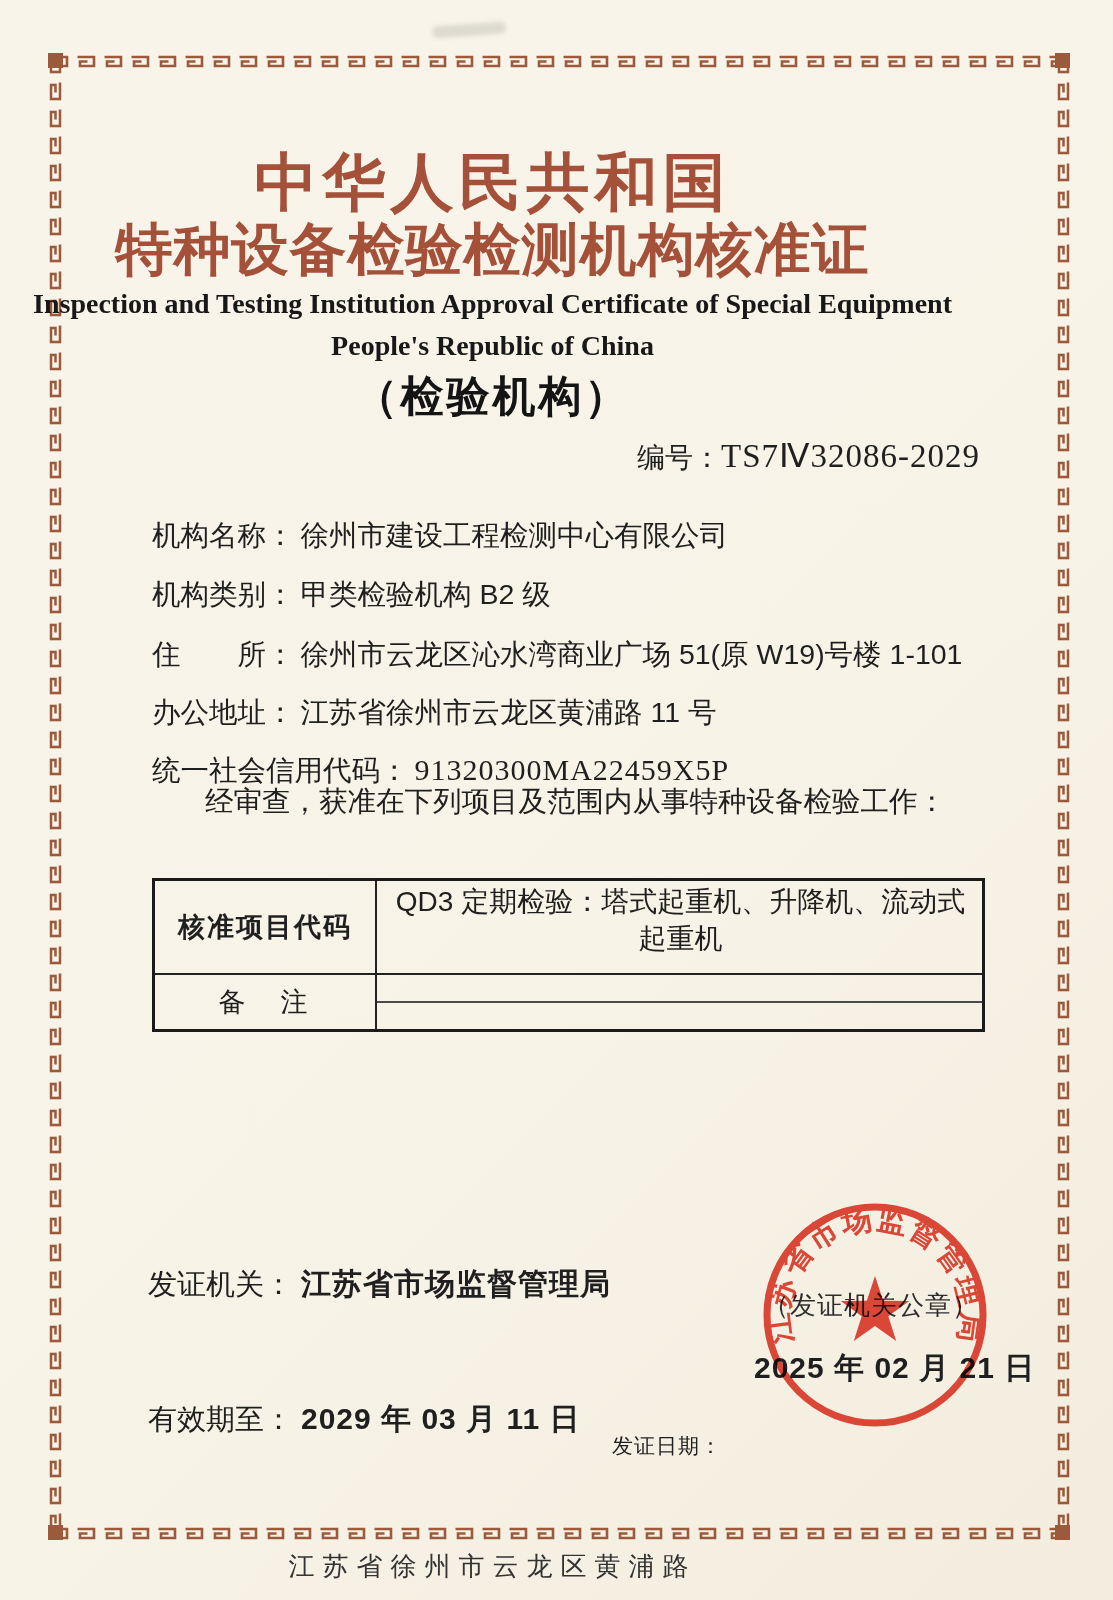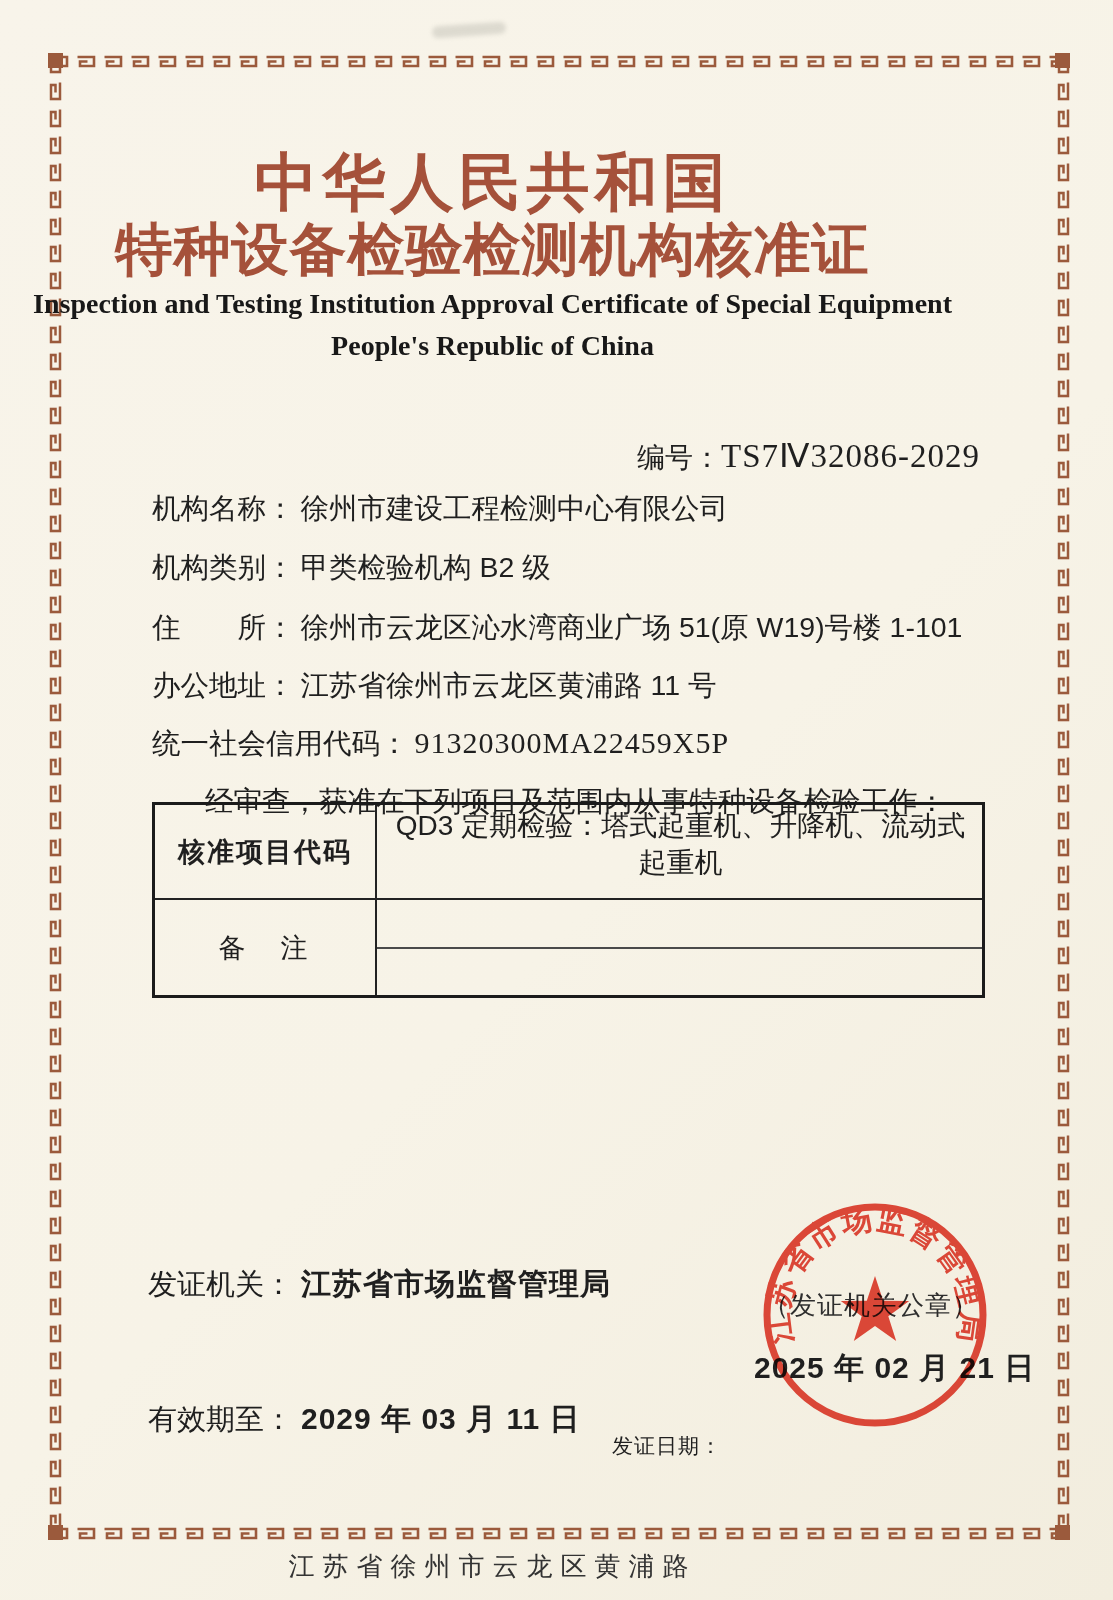--- a/index.html
+++ b/index.html
@@ -17,27 +17,27 @@
   
   .t1{top:140px;font-size:63px;font-weight:700;letter-spacing:5px;color:#a5513a;}
   .t2{top:212px;font-size:57px;font-weight:700;letter-spacing:1px;color:#a5513a;}
   .en{font-family:"Liberation Serif",serif;font-weight:700;color:#181818;}
   .en1{top:288px;font-size:28px;}
   .en2{top:330px;font-size:28px;}
   .sub{top:368px;font-size:43px;font-weight:700;letter-spacing:3px;color:#141414;}
   .certno{top:436px;right:133px;font-size:28px;}
   .certno .code{font-family:"Liberation Serif",serif;font-size:33px;letter-spacing:1px;}
   
-  .fl{left:152px;font-size:28.5px;white-space:nowrap;}
+  .fl{left:152px;font-size:28.5px;white-space:nowrap;margin-top:27px;}
   .fl .val{margin-left:6px;}
   .fl .code{font-family:"Liberation Serif",serif;font-size:30px;letter-spacing:1px;}
   .intro{left:205px;top:783px;font-size:28.5px;white-space:nowrap;}
   
   .cert-table{
-    left:152px;top:802px;width:833px;height:196px;box-sizing:border-box;
+    left:152px;top:878px;width:833px;height:154px;box-sizing:border-box;
     border:3px solid #1b1b1b;display:grid;
     grid-template-columns:222px 1fr;grid-template-rows:1fr 1fr;
     background:transparent;
   }
   .cell{box-sizing:border-box;}
   .th{display:flex;align-items:center;justify-content:center;
       font-size:27px;border-right:2px solid #222;}
   .r1c1{border-bottom:2px solid #222;font-weight:700;letter-spacing:2px;}
   .r1c2{border-bottom:2px solid #222;font-size:28px;line-height:37px;padding:2px 8px 16px 10px;text-align:center;}
   .r2c1{letter-spacing:4px;font-size:27px;}
@@ -81,20 +81,21 @@
     <rect x="0" y="1472" width="15" height="15" fill="#9b5a3c"></rect>
     <rect x="1007" y="1472" width="15" height="15" fill="#9b5a3c"></rect>
   </svg>
 
   <div class="abs smudge"></div>
 
   <div class="abs ctr t1">中华人民共和国</div>
   <div class="abs ctr t2">特种设备检验检测机构核准证</div>
   <div class="abs ctr en en1">Inspection and Testing Institution Approval Certificate of Special Equipment</div>
   <div class="abs ctr en en2">People's Republic of China</div>
+  <div class="abs ctr sub">（检验机构）</div>
 
   <div class="abs certno">
     <span>编号：</span><span class="code">TS7Ⅳ32086-2029</span>
   </div>
 
   <div class="abs fl" style="top:490px">
     <span class="lab">机构名称：</span><span class="val">徐州市建设工程检测中心有限公司</span>
   </div>
   <div class="abs fl" style="top:549px">
     <span class="lab">机构类别：</span><span class="val">甲类检验机构 B2 级</span>

